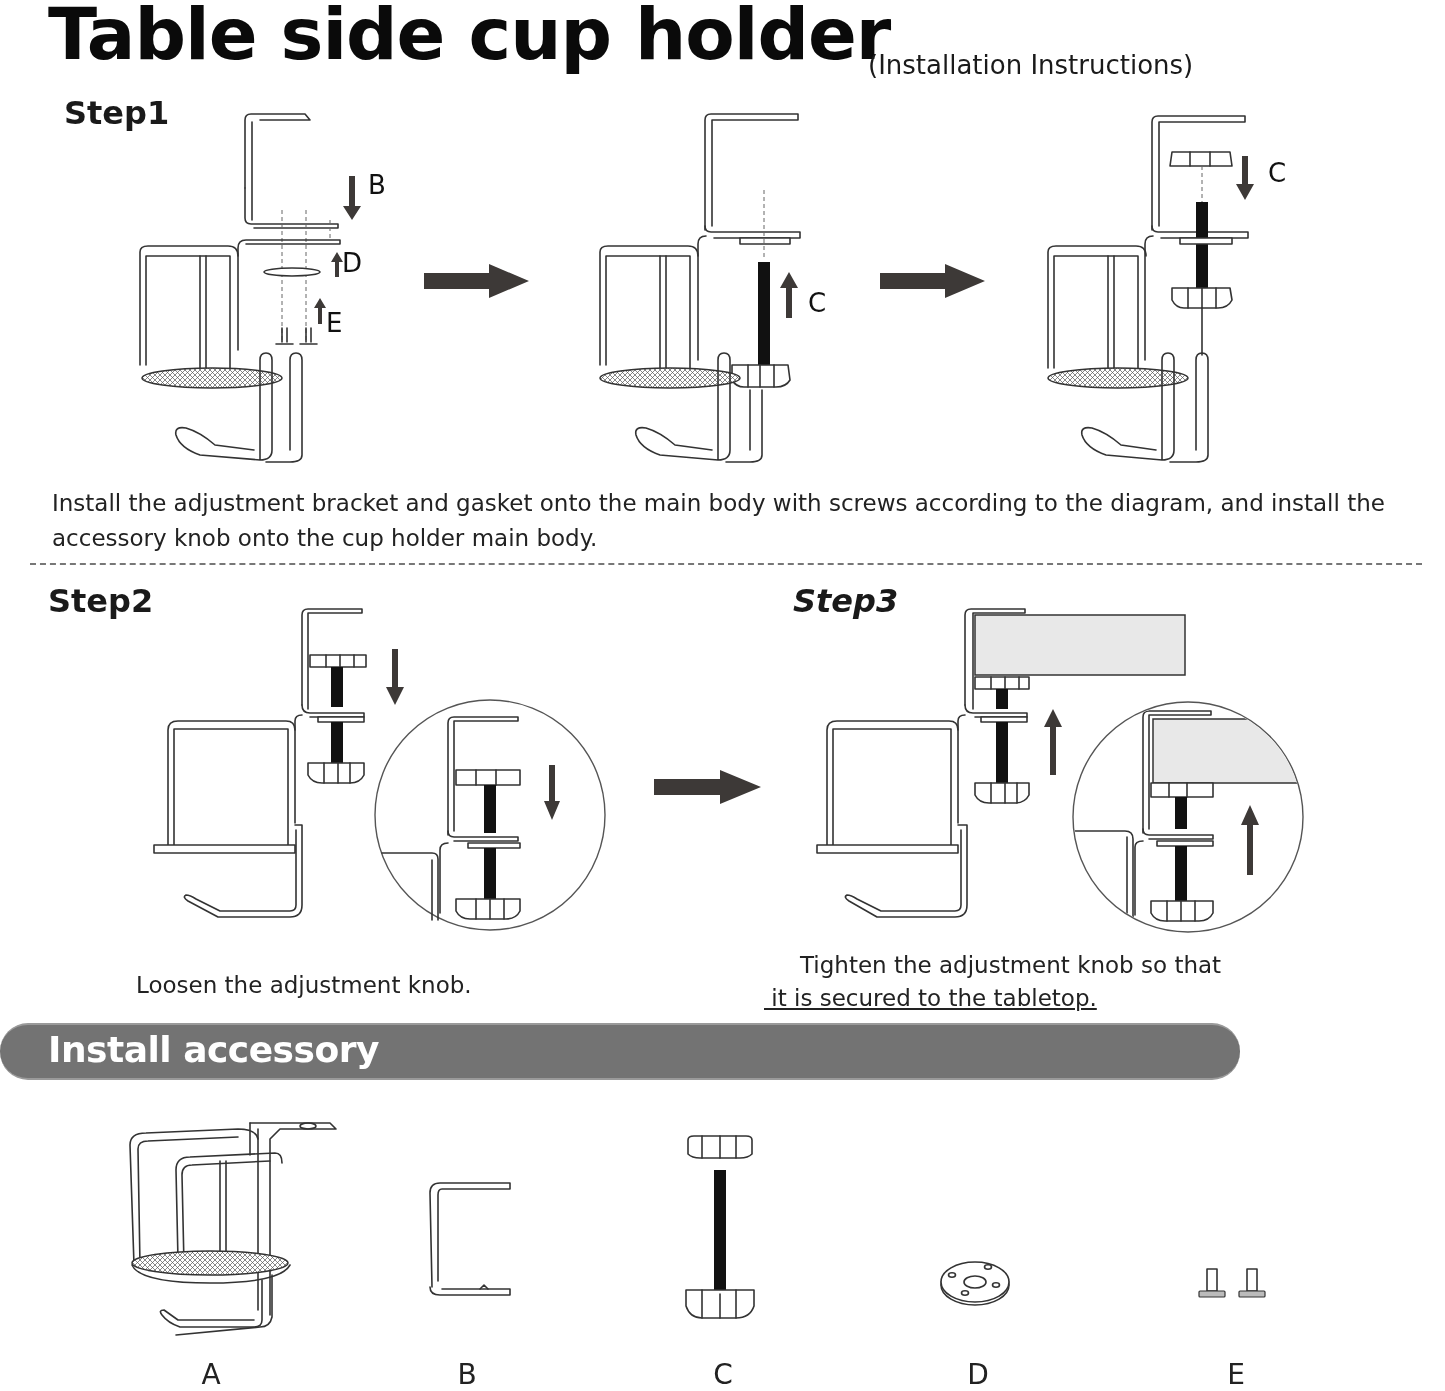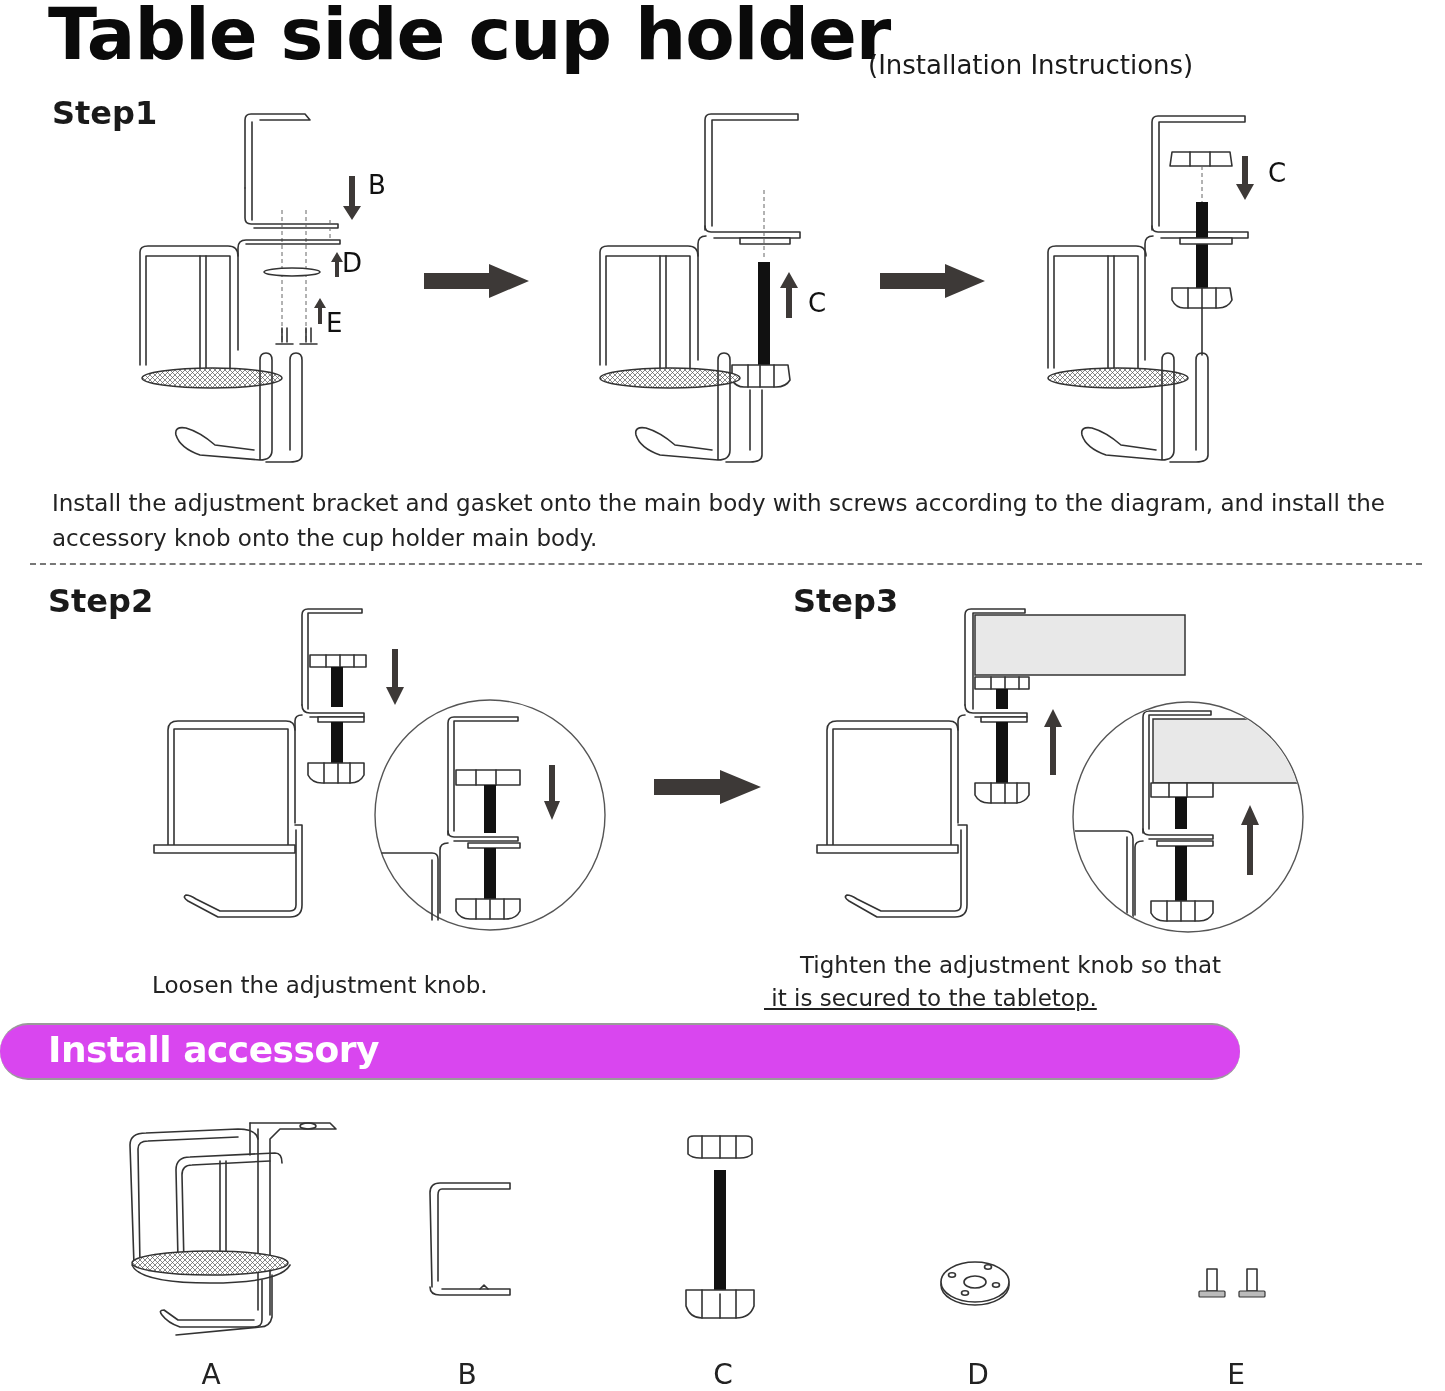--- a/index.html
+++ b/index.html
@@ -4,21 +4,21 @@
 <style>
   html, body { margin: 0; padding: 0; background: #ffffff; }
   body { width: 1445px; height: 1391px; position: relative; overflow: hidden;
          font-family: "DejaVu Sans", "Liberation Sans", sans-serif; color: #111; }
   .abs { position: absolute; }
   .title { left: 48px; top: -8px; font-size: 72px; font-weight: bold; letter-spacing: -1px; color: #0a0a0a; white-space: nowrap; }
   .subtitle { left: 868px; top: 34px; font-size: 26px; color: #1a1a1a; white-space: nowrap; margin-top: 16px; }
   .step-label { font-size: 32px; font-weight: bold; color: #1a1a1a; white-space: nowrap; }
   .instr { font-size: 23px; color: #222; line-height: 35px; text-align: center; }
   .divider { left: 30px; top: 563px; width: 1392px; height: 0; border-top: 2px dashed #777; }
-  .band { left: 0; top: 1023px; width: 1240px; height: 57px; background: #d946ef;
+  .band { left: 0; top: 1023px; width: 1240px; height: 57px; background: #737373;
           border-top: 2px solid #9a9a9a; border-bottom: 2px solid #9a9a9a; box-sizing: border-box; border-radius: 28px; }
   .band-title { left: 48px; top: 4px; font-size: 36px; font-weight: bold; color: #ffffff; white-space: nowrap; letter-spacing: -0.5px; }
   .part-label { font-size: 28px; color: #222; width: 60px; text-align: center; }
   svg { position: absolute; overflow: visible; }
   .ln { fill: none; stroke: #333; stroke-width: 1.6; stroke-linejoin: round; stroke-linecap: round; }
   .ln2 { fill: #fff; stroke: #333; stroke-width: 1.6; stroke-linejoin: round; }
   .dash { fill: none; stroke: #666; stroke-width: 1; stroke-dasharray: 4 3; }
   .rod { fill: #111; }
   .arrow { fill: #3d3937; }
   .table { fill: #e8e8e8; stroke: #333; stroke-width: 1.5; }
@@ -32,21 +32,21 @@
     <pattern id="meshp" width="5" height="5" patternUnits="userSpaceOnUse">
       <rect width="5" height="5" fill="#fff"></rect>
       <path d="M0 0 L5 5 M5 0 L0 5" stroke="#555" stroke-width="0.7"></path>
     </pattern>
   </defs>
 </svg>
 
 <div class="abs title">Table side cup holder</div>
 <div class="abs subtitle">(Installation Instructions)</div>
 
-<div class="abs step-label" style="left:52px; top:94px;">Step1</div>
+<div class="abs step-label" style="left:64px; top:94px;">Step1</div>
 
 <svg style="left:130px; top:110px;" width="260" height="360">
 
   <path class="ln" d="M115 78 L115 10 Q115 4 121 4 L175 4 L180 10 L130 10"></path>
   <path class="ln" d="M122 12 L122 110"></path>
   <path class="ln" d="M115 78 L115 108 Q115 114 121 114 L208 114 L208 118 L124 118"></path>
   <line class="dash" x1="152" y1="100" x2="152" y2="230"></line>
   <line class="dash" x1="176" y1="100" x2="176" y2="230"></line>
   <line class="dash" x1="200" y1="110" x2="200" y2="130"></line>
 
@@ -159,27 +159,27 @@
   <path class="ln" d="M326 165 L326 180 M346 165 L346 180"></path>
   <rect class="rod" x="334" y="180" width="12" height="48"></rect>
   <path class="ln" d="M290 308 L290 245 Q290 238 298 238"></path>
   <rect class="ln2" x="318" y="238" width="52" height="5"></rect>
   <rect class="rod" x="334" y="243" width="12" height="52"></rect>
   <path class="ln2" d="M306 294 L370 294 L370 306 Q366 314 356 314 L320 314 Q310 314 306 306 Z"></path>
   <path class="ln" d="M326 294 L326 314 M340 294 L340 314 M354 294 L354 314"></path>
   <path class="ln" d="M232 248 L282 248 Q288 248 288 254 L288 315 M282 255 L282 315"></path>
   <path class="arrow" d="M399 160 L405 160 L405 196 L410 196 L402 215 L394 196 L399 196 Z"></path>
 </svg>
-<div class="abs instr" style="left:152px; top:968px; white-space:nowrap;">Loosen the adjustment knob.</div>
+<div class="abs instr" style="left:136px; top:968px; white-space:nowrap;">Loosen the adjustment knob.</div>
 
 <svg style="left:654px; top:770px;" width="108" height="34">
   <path class="arrow" d="M0 9 L66 9 L66 0 L107 17 L66 34 L66 25 L0 25 Z"></path>
 </svg>
 
-<div class="abs step-label" style="left:793px; top:582px;">Step3</div>
+<div class="abs step-label" style="left:793px; top:582px;font-style:italic;">Step3</div>
 <svg style="left:815px; top:605px;" width="500" height="330">
 
   <rect class="table" x="160" y="10" width="210" height="60"></rect>
 
   <path class="ln" d="M150 100 L150 10 Q150 4 156 4 L210 4 L210 8 L158 8 L158 104"></path>
   <path class="ln" d="M150 100 Q150 108 158 108 L212 108 L212 112 L160 112"></path>
   <path class="ln2" d="M160 72 L214 72 L214 84 L160 84 Z"></path>
   <path class="ln" d="M176 72 L176 84 M190 72 L190 84 M204 72 L204 84"></path>
   <rect class="rod" x="181" y="84" width="12" height="20"></rect>
   <path class="ln" d="M143 218 L143 116 Q143 110 150 110"></path>

